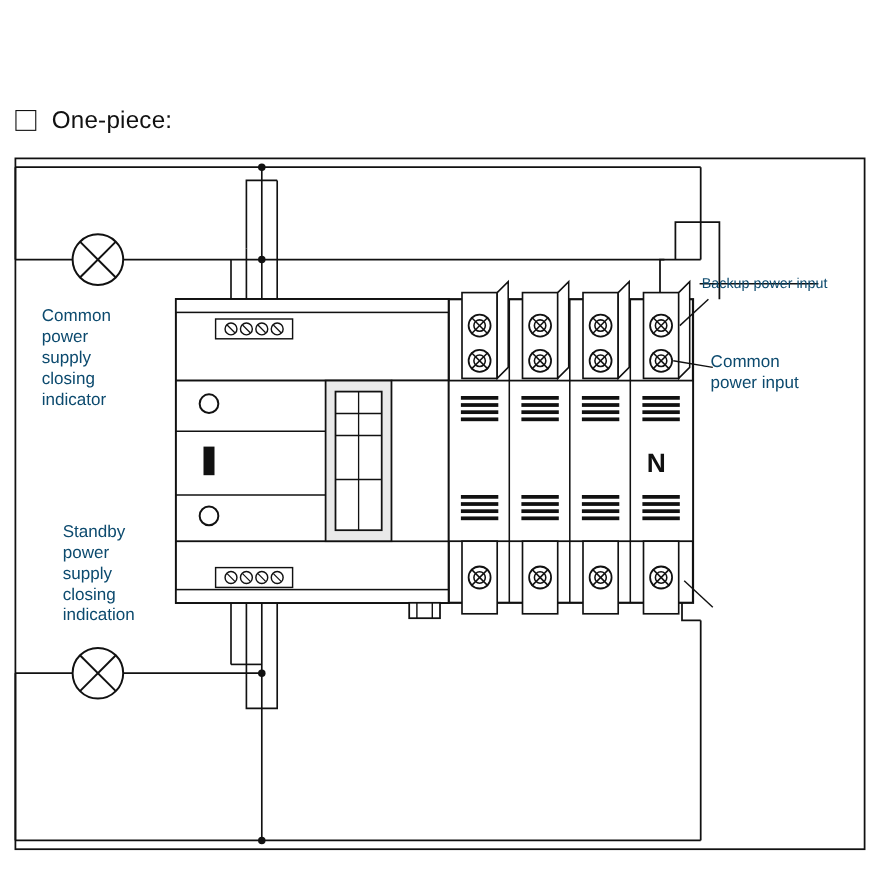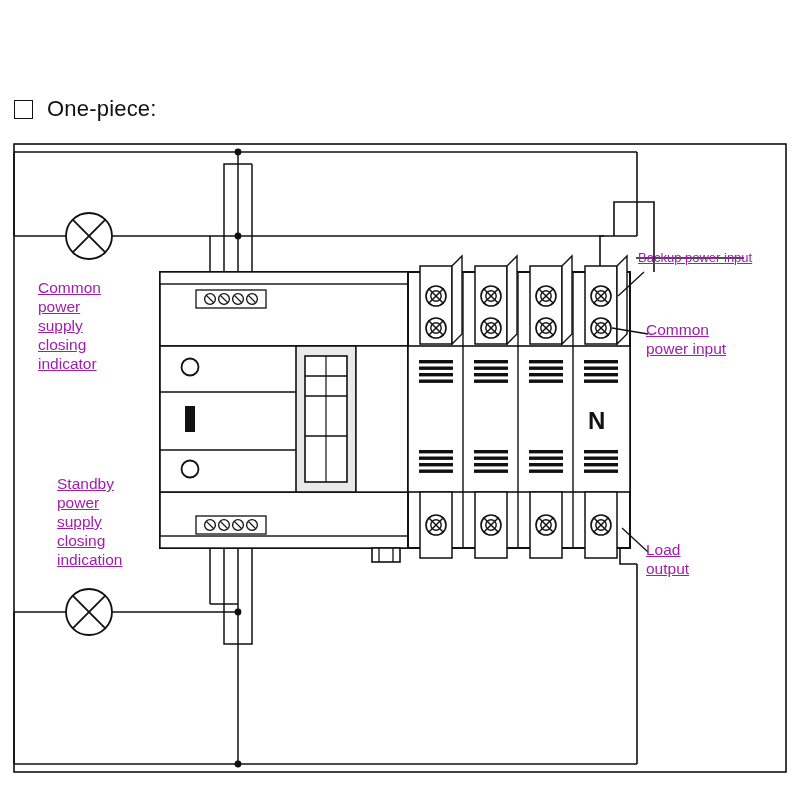--- a/index.html
+++ b/index.html
@@ -26,23 +26,22 @@
   .hdr-label{
     font-size:22px;
     letter-spacing:.2px;
     color:#111;
   }
   svg{position:absolute;left:0;top:0;}
   .lbl{
     position:absolute;
     font-size:15.5px;
     line-height:19px;
-    color:#a21caf;
+    color:#0c4a6e;
     white-space:pre-line;
-    text-decoration:underline;
   }
   .lbl.sm{font-size:13px;line-height:16px;}
 </style>
 </head>
 <body>
 
 <div id="stage">
 
   <div class="hdr">
     <span class="chk"></span>
@@ -235,16 +234,14 @@
 power
 supply
 closing
 indication</div>
 
   <div class="lbl sm" style="left:638px; top:246px; width:150px;">Backup power input</div>
 
   <div class="lbl" style="left:646px; top:316px; width:140px;">Common
 power input</div>
 
-  <div class="lbl" style="left:646px; top:536px; width:120px;">Load
-output</div>
 
 </div>
 
 </body></html>

